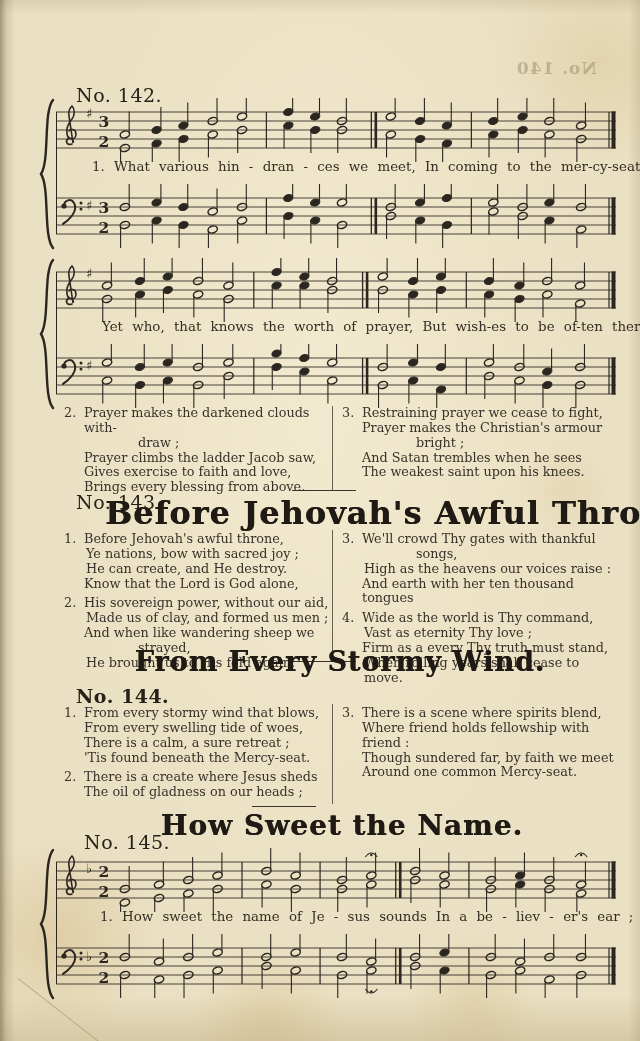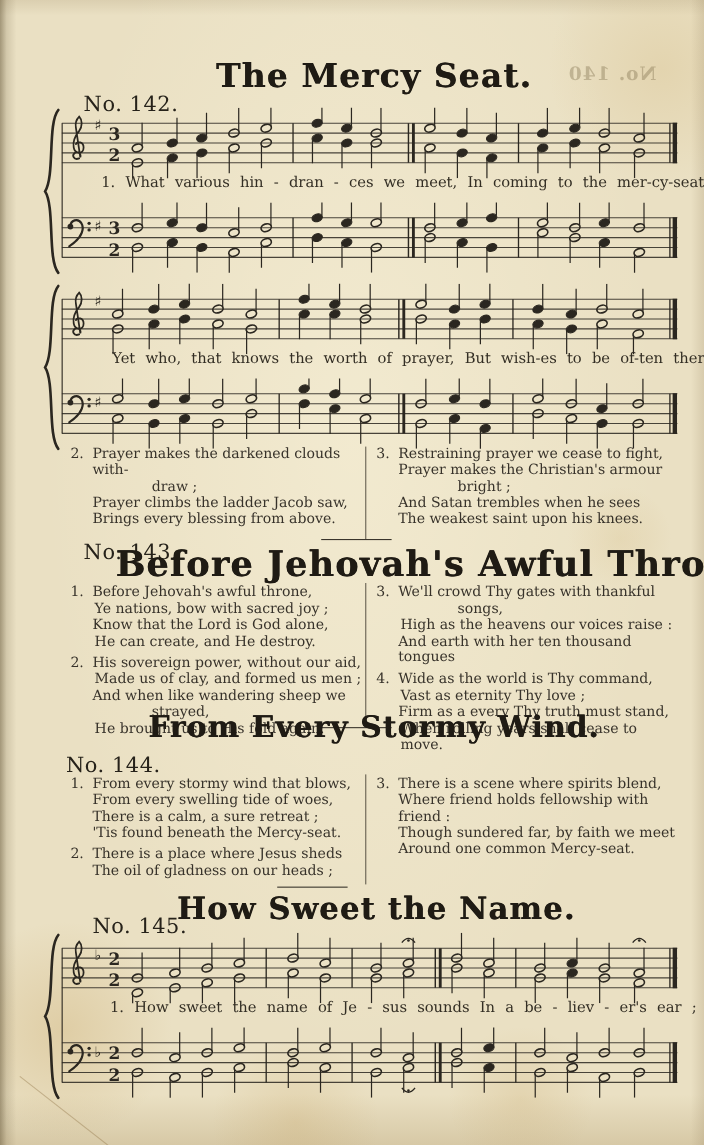--- a/index.html
+++ b/index.html
@@ -41,21 +41,20 @@
   .crease{position:absolute;left:18px;top:978px;width:118px;height:1px;background:rgba(150,125,80,.45);transform:rotate(38deg);transform-origin:left center;}
 </style>
 </head>
 <body>
 
 <div class="page">
 
   <div class="ghost" style="left:516px;top:58px;">No. 140</div>
 
   <div class="hymn-no" style="left:76px;top:72px;">No. 142.</div>
-  <div class="hymn-title" style="left:100px;top:52px;width:480px;font-size:30px;">The Mercy Seat.</div>
 
   <div class="system" style="left:38px;top:98px;">
     <svg class="abs" style="left:0;top:0;" width="18" height="152">
       <path d="M15,2 C5,14 12,62 3,76 C12,90 5,138 15,150" stroke="#2b2720" stroke-width="2.4" fill="none" stroke-linecap="round"></path>
     </svg>
     <div class="sysline"></div>
     <svg class="staff-svg" style="top:0;" id="st0t">
         <line x1="0" y1="14" x2="560" y2="14" stroke="#2b2720" stroke-width="1" opacity="0.85"></line>
         <line x1="0" y1="23" x2="560" y2="23" stroke="#2b2720" stroke-width="1" opacity="0.85"></line>
         <line x1="0" y1="32" x2="560" y2="32" stroke="#2b2720" stroke-width="1" opacity="0.85"></line>
@@ -376,20 +375,21 @@
       </svg>
   </div>
 
   <div class="vcol" style="left:62px;top:406px;width:268px;">
       <div class="stanza">
         <span class="vnum">2.</span>
         <div class="vbody">
           <div class="vline i0">Prayer makes the darkened clouds with-</div>
           <div class="vline i2">draw ;</div>
           <div class="vline i0">Prayer climbs the ladder Jacob saw,</div>
+          <div class="vline i0">Gives exercise to faith and love,</div>
           <div class="vline i0">Brings every blessing from above.</div>
         </div>
       </div>
     </div>
   <div class="vcol" style="left:340px;top:406px;width:276px;">
       <div class="stanza">
         <span class="vnum">3.</span>
         <div class="vbody">
           <div class="vline i0">Restraining prayer we cease to fight,</div>
           <div class="vline i0">Prayer makes the Christian's armour</div>
@@ -404,22 +404,22 @@
   <div class="hr-short" style="left:292px;top:490px;width:64px;"></div>
 
   <div class="hymn-no" style="left:76px;top:479px;">No. 143.</div>
   <div class="hymn-title" style="left:105px;top:494px;width:480px;font-size:32px;">Before Jehovah's Awful Throne.</div>
   <div class="vcol" style="left:62px;top:532px;width:268px;">
       <div class="stanza">
         <span class="vnum">1.</span>
         <div class="vbody">
           <div class="vline i0">Before Jehovah's awful throne,</div>
           <div class="vline i1">Ye nations, bow with sacred joy ;</div>
+          <div class="vline i1">He can create, and He destroy.</div>
           <div class="vline i0">Know that the Lord is God alone,</div>
-          <div class="vline i1">He can create, and He destroy.</div>
         </div>
       </div>
       <div class="stanza">
         <span class="vnum">2.</span>
         <div class="vbody">
           <div class="vline i0">His sovereign power, without our aid,</div>
           <div class="vline i1">Made us of clay, and formed us men ;</div>
           <div class="vline i0">And when like wandering sheep we</div>
           <div class="vline i2">strayed,</div>
           <div class="vline i1">He brought us to His fold again.</div>
@@ -443,36 +443,36 @@
           <div class="vline i1">Vast as eternity Thy love ;</div>
           <div class="vline i0">Firm as a every Thy truth must stand,</div>
           <div class="vline i1">When rolling years shall cease to move.</div>
         </div>
       </div>
     </div>
   <div class="colrule" style="left:332px;top:530px;height:130px;"></div>
 
   <div class="hr-short" style="left:292px;top:661px;width:64px;"></div>
 
-  <div class="hymn-no" style="left:60px;top:673px;">No. 144.</div>
+  <div class="hymn-no" style="left:76px;top:673px;font-weight:bold;">No. 144.</div>
   <div class="hymn-title" style="left:100px;top:646px;width:480px;font-size:27px;">From Every Stormy Wind.</div>
   <div class="vcol" style="left:62px;top:706px;width:268px;">
       <div class="stanza">
         <span class="vnum">1.</span>
         <div class="vbody">
           <div class="vline i0">From every stormy wind that blows,</div>
           <div class="vline i0">From every swelling tide of woes,</div>
           <div class="vline i0">There is a calm, a sure retreat ;</div>
           <div class="vline i0">'Tis found beneath the Mercy-seat.</div>
         </div>
       </div>
       <div class="stanza">
         <span class="vnum">2.</span>
         <div class="vbody">
-          <div class="vline i0">There is a place where Jesus sheds</div>
+          <div class="vline i0">There is a create where Jesus sheds</div>
           <div class="vline i0">The oil of gladness on our heads ;</div>
         </div>
       </div>
     </div>
   <div class="vcol" style="left:340px;top:706px;width:278px;">
       <div class="stanza">
         <span class="vnum">3.</span>
         <div class="vbody">
           <div class="vline i0">There is a scene where spirits blend,</div>
           <div class="vline i0">Where friend holds fellowship with friend :</div>

